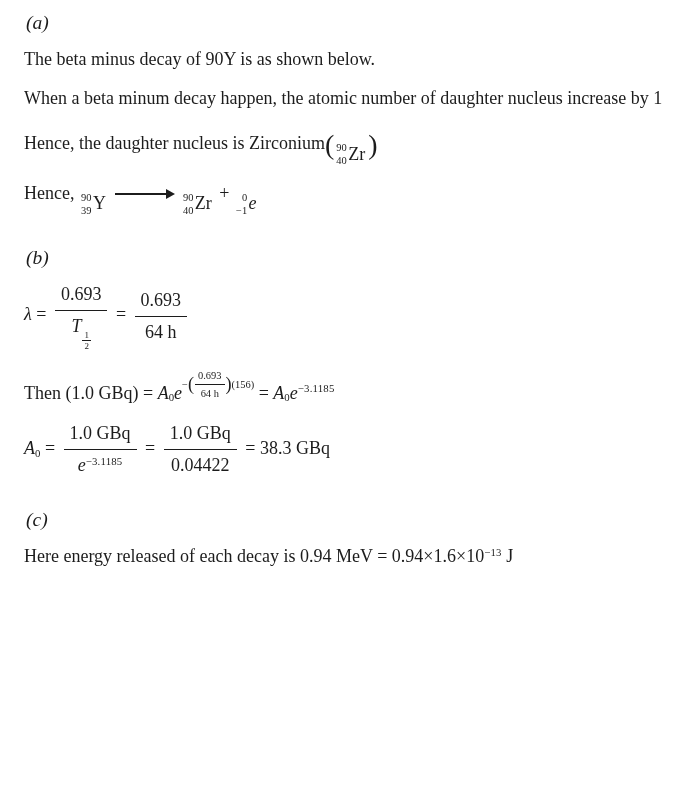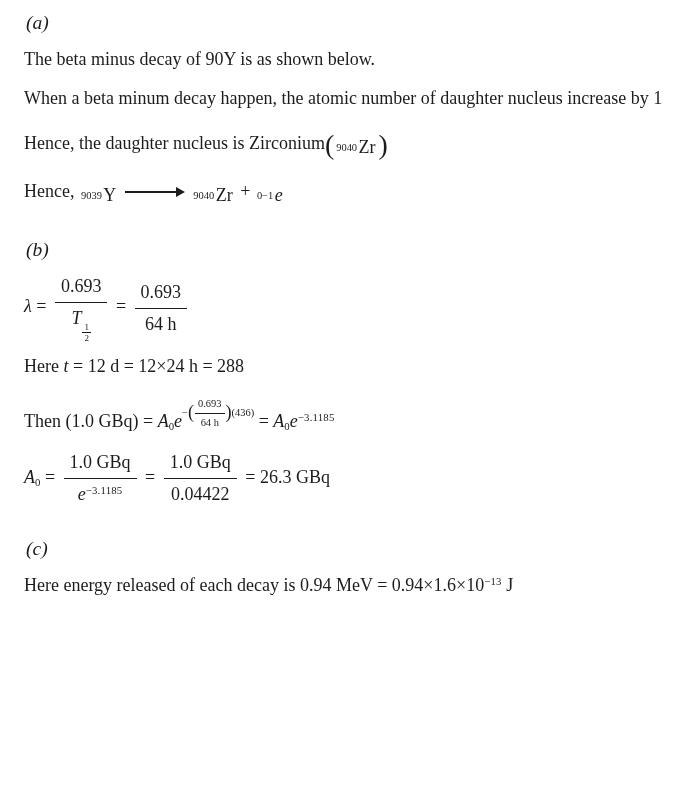--- a/index.html
+++ b/index.html
@@ -20,21 +20,21 @@
   
   .frac { display:inline-block; vertical-align:middle; text-align:center; margin:0 4px; }
   .frac .num { display:block; padding:0 6px 2px 6px; border-bottom:1.4px solid #1c1c1c; }
   .frac .den { display:block; padding:2px 6px 0 6px; }
   
   .tsub { display:inline-block; font-size:0.5em; line-height:1.15; text-align:center; vertical-align:-1.9em; margin-left:1px; }
   .tsub .n { display:block; border-bottom:1px solid #1c1c1c; padding:0 2px; }
   .tsub .d { display:block; }
   
   .nuclide { display:inline-flex; align-items:center; margin:0 3px 0 2px; vertical-align:-2px; }
-  .nuclide .stack { display:inline-flex; align-items:flex-end; font-size:0.58em; line-height:1.25; margin-right:1.5px; }
+  .nuclide .stack { display:inline-flex; flex-direction:column; align-items:flex-end; font-size:0.58em; line-height:1.25; margin-right:1.5px; }
   
   .arrow { display:inline-block; position:relative; width:58px; height:1.6px; background:#1c1c1c; vertical-align:4px; margin:0 8px 0 6px; }
   .arrow::after { content:""; position:absolute; right:-2px; top:-4.2px; width:0; height:0;
     border-top:5px solid transparent; border-bottom:5px solid transparent; border-left:9px solid #1c1c1c; }
   
   .bigp { font-size:1.55em; font-weight:400; vertical-align:-0.18em; }
   
   .eexp { display:inline-block; font-size:0.58em; vertical-align:11px; }
   .eexp .bp { font-size:1.75em; vertical-align:middle; }
   .minifrac { display:inline-block; text-align:center; vertical-align:middle; margin:0 1px; }
@@ -96,43 +96,38 @@
 
 
     <div class="line lambda-line">
       <span class="it">λ</span>
       <span>=</span>
       <span class="frac"><span class="num">0.693</span><span class="den"><span class="it">T</span><span class="tsub"><span class="n">1</span><span class="d">2</span></span></span></span>
       <span>=</span>
       <span class="frac"><span class="num">0.693</span><span class="den">64 h</span></span>
     </div>
 
-    <div class="line">
-      <span>Here</span>
-      <span class="it">t</span>
-      <span>= 12 d = 12×24 h = 288</span>
-    </div>
 
     <div class="line eqline-tall">
       <span>Then</span>
       <span>(1.0 GBq)</span>
       <span>=</span>
-      <span class="it">A</span><span class="sub">0</span><span class="it">e</span><span class="eexp"><span>−</span><span class="bp">(</span><span class="minifrac"><span class="n">0.693</span><span class="d">64 h</span></span><span class="bp">)</span><span>(436)</span></span>
+      <span class="it">A</span><span class="sub">0</span><span class="it">e</span><span class="eexp"><span>−</span><span class="bp">(</span><span class="minifrac"><span class="n">0.693</span><span class="d">64 h</span></span><span class="bp">)</span><span>(156)</span></span>
       <span>=</span>
       <span class="it">A</span><span class="sub">0</span><span class="it">e</span><span class="sup">−3.1185</span>
     </div>
 
     <div class="line">
       <span class="it">A</span><span class="sub">0</span>
       <span>=</span>
       <span class="frac"><span class="num">1.0 GBq</span><span class="den"><span class="it">e</span><span class="sup">−3.1185</span></span></span>
       <span>=</span>
       <span class="frac"><span class="num">1.0 GBq</span><span class="den">0.04422</span></span>
       <span>=</span>
-      <span>26.3 GBq</span>
+      <span>38.3 GBq</span>
     </div>
 
   </div>
 
   <div class="section">
     <div class="sec-label">(c)</div>
 
 
     <div class="line">
       <span>Here energy released of each decay is 0.94 MeV = 0.94×1.6×10</span><span class="sup">−13</span>

